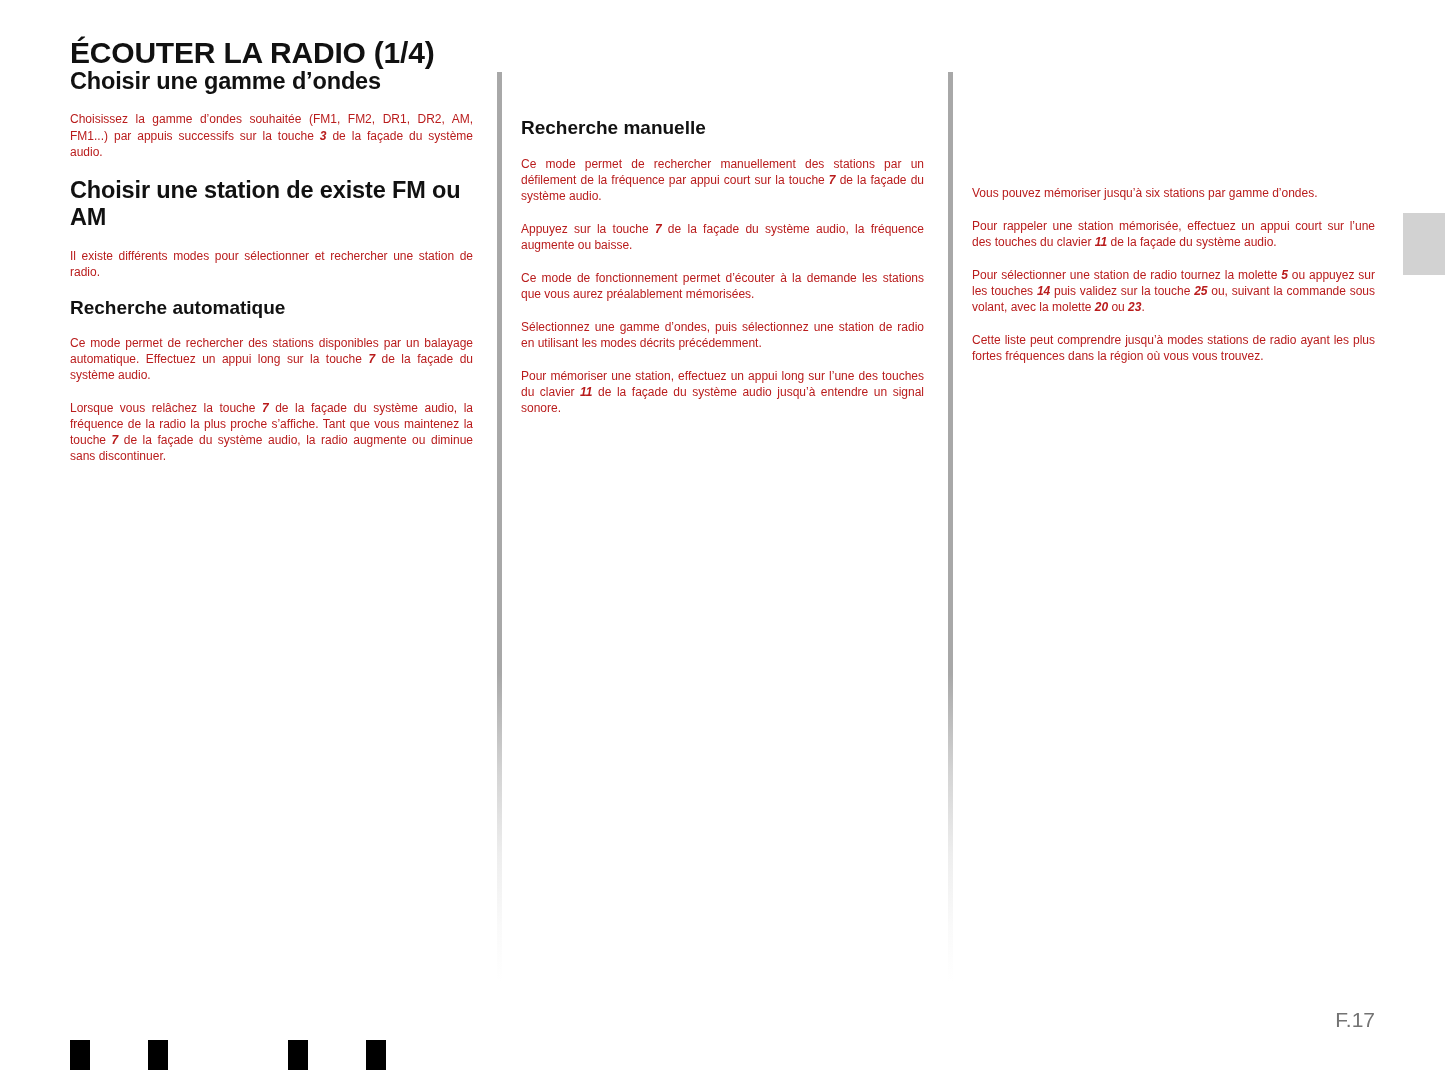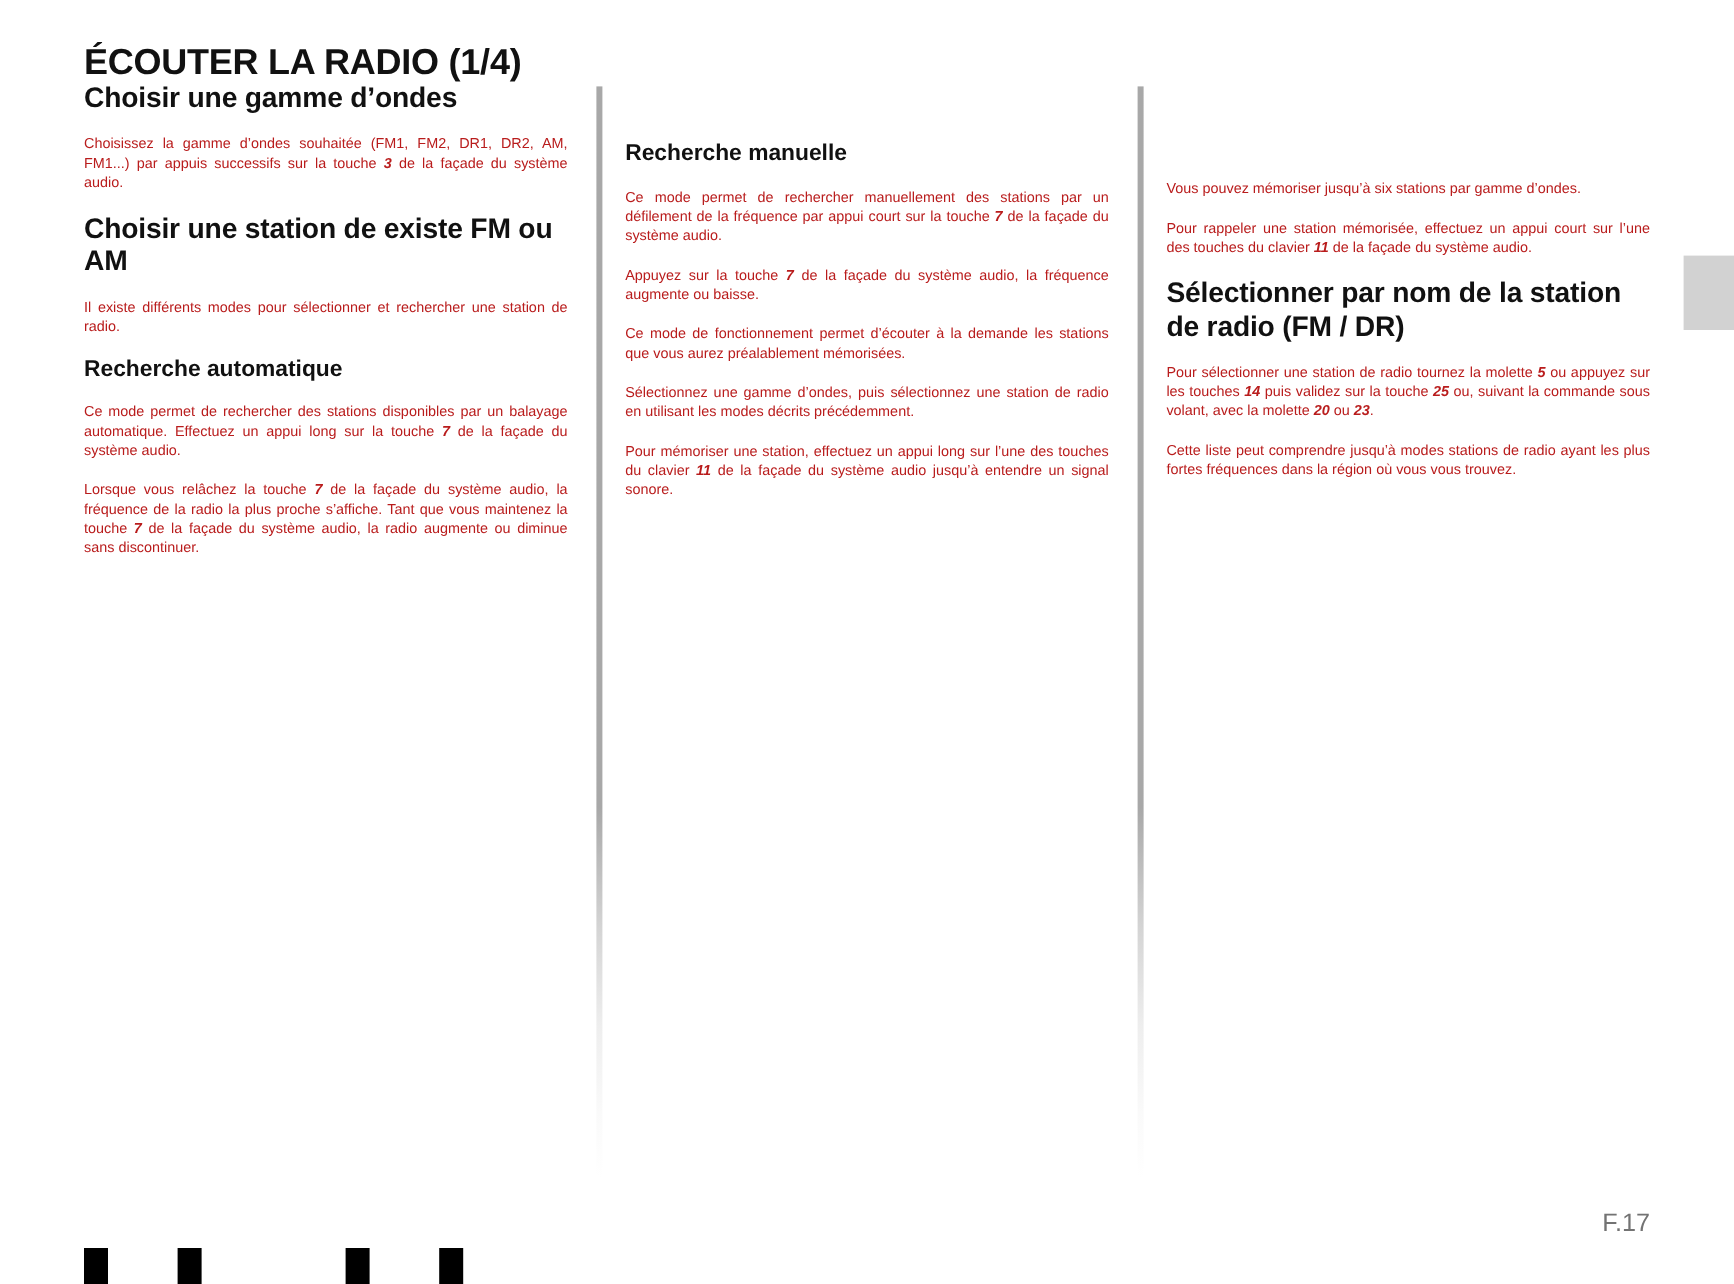--- a/index.html
+++ b/index.html
@@ -158,21 +158,20 @@
         <h3 class="sub-title">Recherche manuelle</h3>
         <p class="para">Ce mode permet de rechercher manuellement des stations par un défilement de la fréquence par appui court sur la touche <b class="ref">7</b> de la façade du système audio.</p>
         <p class="para">Appuyez sur la touche <b class="ref">7</b> de la façade du système audio, la fréquence augmente ou baisse.</p>
         <p class="para">Ce mode de fonctionnement permet d’écouter à la demande les stations que vous aurez préalablement mémorisées.</p>
         <p class="para">Sélectionnez une gamme d’ondes, puis sélectionnez une station de radio en utilisant les modes décrits précédemment.</p>
         <p class="para">Pour mémoriser une station, effectuez un appui long sur l’une des touches du clavier <b class="ref">11</b> de la façade du système audio jusqu’à entendre un signal sonore.</p>
       </div>
     <div class="col" id="col-3">
         <p class="para">Vous pouvez mémoriser jusqu’à six stations par gamme d’ondes.</p>
         <p class="para">Pour rappeler une station mémorisée, effectuez un appui court sur l’une des touches du clavier <b class="ref">11</b> de la façade du système audio.</p>
-        <h2 class="sec-title gap-lg">Sélectionner par nom de la station de radio (FM / DR)</h2>
         <p class="para">Pour sélectionner une station de radio tournez la molette <b class="ref">5</b> ou appuyez sur les touches <b class="ref">14</b> puis validez sur la touche <b class="ref">25</b> ou, suivant la commande sous volant, avec la molette <b class="ref">20</b> ou <b class="ref">23</b>.</p>
         <p class="para">Cette liste peut comprendre jusqu’à modes stations de radio ayant les plus fortes fréquences dans la région où vous vous trouvez.</p>
       </div>
   </div>
 
   <div class="edge-tab" style="background: rgb(210, 210, 210);"></div>
 
   <div class="page-number">F.17</div>
 
   <div class="reg-marks">

